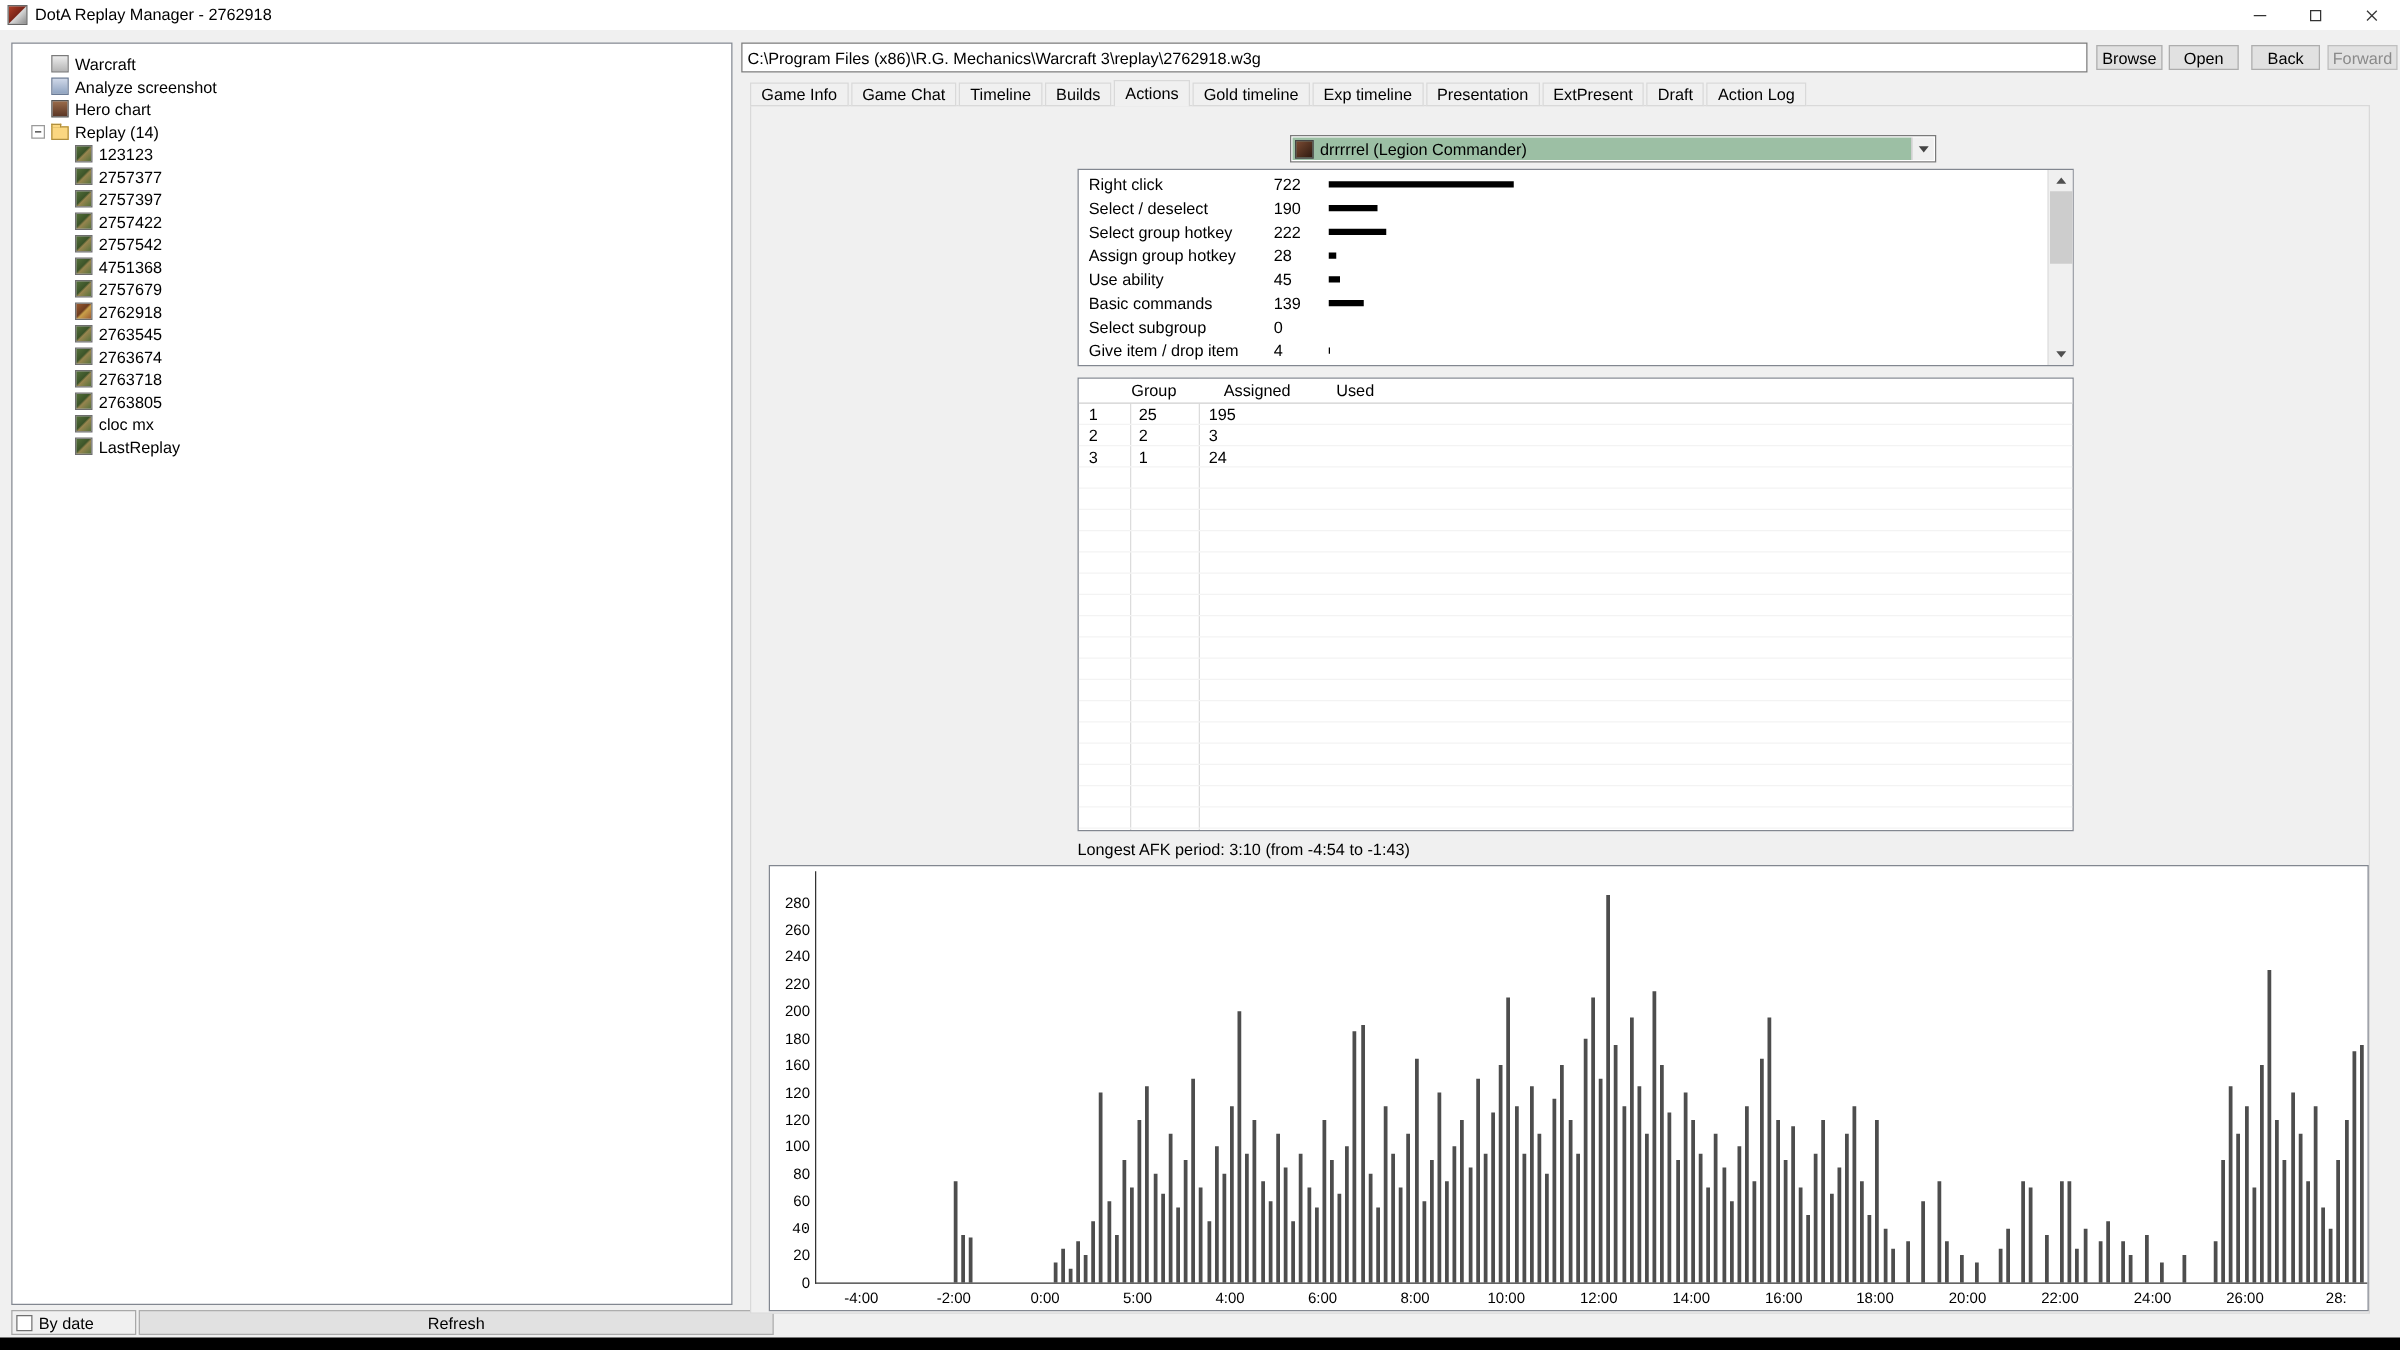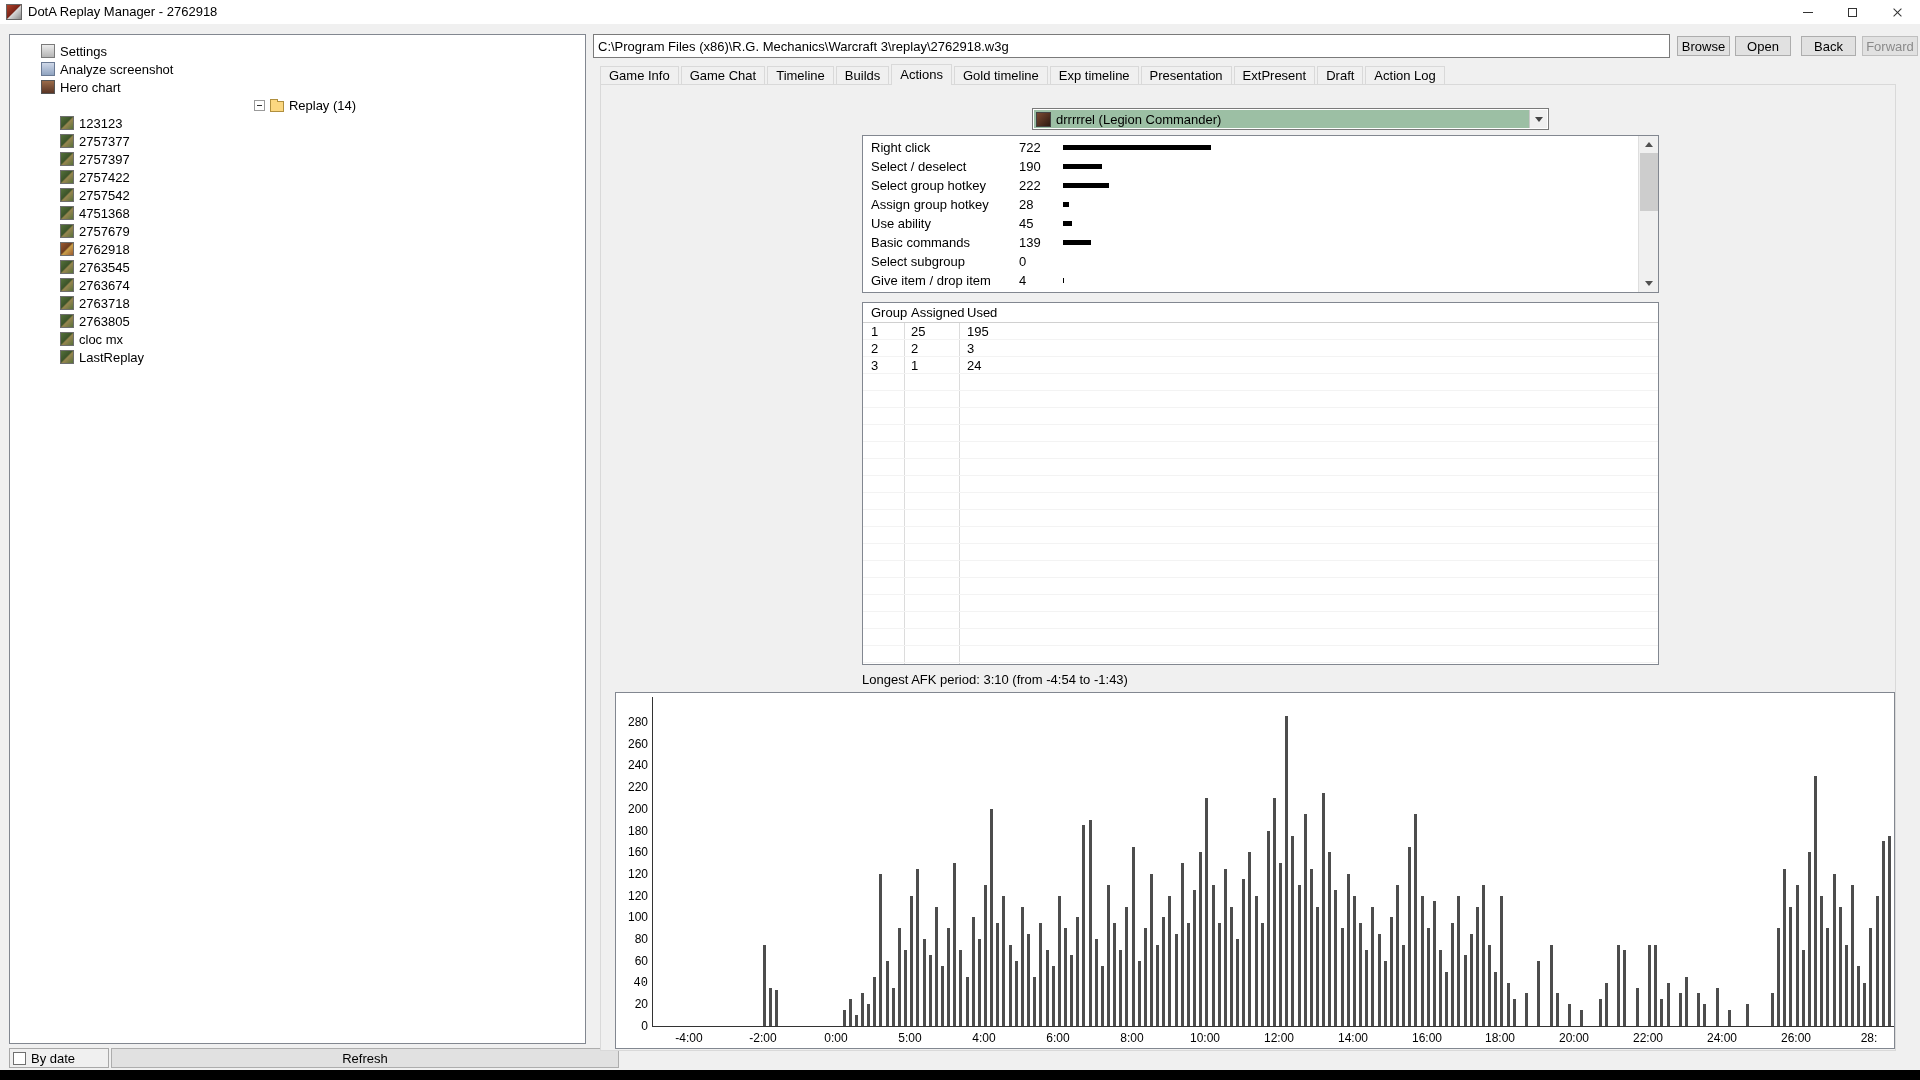--- a/index.html
+++ b/index.html
@@ -18,21 +18,21 @@
   .glyph-max{width:9px;height:9px;border:1px solid #333;}
   .glyph-x{position:relative;width:11px;height:11px;}
   .glyph-x::before,.glyph-x::after{content:"";position:absolute;left:5px;top:0;width:1px;height:11px;background:#333;}
   .glyph-x::before{transform:rotate(45deg);} .glyph-x::after{transform:rotate(-45deg);}
 
   
   .sidebar{position:absolute;left:9px;top:34px;width:577px;height:1010px;background:#fff;
     border:1px solid #828790;overflow:hidden;padding-top:7px;}
   .trow{height:18px;display:flex;align-items:center;gap:5px;white-space:nowrap;}
   .trow.root{padding-left:31px;}
-  .trow.has-exp{padding-left:15px;justify-content:center;}
+  .trow.has-exp{padding-left:15px;}
   .trow.child{padding-left:50px;}
   .expander{width:11px;height:11px;border:1px solid #9a9a9a;background:#fff;position:relative;flex:0 0 11px;}
   .expander::before{content:"";position:absolute;left:2px;right:2px;top:4px;height:1px;background:#333;}
   .ticon{width:14px;height:14px;flex:0 0 14px;}
   .icon-settings{background:linear-gradient(180deg,#ececec,#b5b5b5);border:1px solid #7a7a7a;}
   .icon-screenshot{background:linear-gradient(180deg,#cfd8e8,#8fa3c0);border:1px solid #6a7a94;}
   .icon-chart{background:linear-gradient(180deg,#9a6b4a,#5a3525);border:1px solid #555;}
   .icon-folder{width:15px;height:11px;background:#fbd780;border:1px solid #b08f3e;position:relative;margin-top:2px;}
   .icon-folder::before{content:"";position:absolute;top:-3px;left:-1px;width:6px;height:2px;background:#fbd780;border:1px solid #b08f3e;border-bottom:none;}
   .icon-replay{background:linear-gradient(135deg,#55703a 0%,#3c5429 45%,#97854f 55%,#55703a 100%);border:1px solid #6e6e6e;}
@@ -82,21 +82,21 @@
   .sbar{height:5px;background:#000;}
   .vscroll{position:absolute;right:0;top:0;width:20px;bottom:0;background:#f0f0f0;border-left:1px solid #dedede;}
   .varr{position:absolute;left:0;width:20px;height:17px;display:flex;align-items:center;justify-content:center;}
   .varr.up{top:0;} .varr.down{bottom:0;}
   .vthumb{position:absolute;left:1px;top:17px;width:18px;height:58px;background:#cdcdcd;}
 
   
   .groups-box{position:absolute;left:261px;top:217px;width:797px;height:363px;background:#fff;border:1px solid #828790;overflow:hidden;}
   .gcol-line{position:absolute;top:0;bottom:0;width:1px;background:#dcdcdc;}
   .ghead{position:absolute;left:0;top:0;right:0;height:20px;border-bottom:1px solid #d0d0d0;display:flex;background:#fff;}
-  .ghead .gc{display:flex;align-items:center;}
+  .ghead .gc{display:flex;align-items:center;margin-left:34px;}
   .gc1{width:41px;padding-left:8px;} .gc2{width:55px;padding-left:7px;} .gc3{flex:1;padding-left:8px;}
   .gbody{position:absolute;left:0;top:20px;right:0;bottom:0;}
   .grow{height:17px;display:flex;align-items:center;border-bottom:1px solid #f3f3f3;}
 
   
   .afk{position:absolute;left:261px;top:587px;font-size:13px;}
 
   
   .chart-box{position:absolute;left:14px;top:607px;width:1280px;height:357px;background:#fff;border:1px solid #828790;overflow:hidden;}
   .plot{position:absolute;left:36px;top:0;width:1242px;height:334px;}
@@ -126,21 +126,21 @@
       <div class="win-btn">
           <span class="glyph-x"></span>
         </div>
     </div>
   </div>
 
   <div class="sidebar">
     <div id="tree">
         <div class="trow root">
           <span class="ticon icon-settings"></span>
-          <span class="tlabel">Settings</span>
+          <span class="tlabel">Warcraft</span>
         </div>
         <div class="trow root">
           <span class="ticon icon-screenshot"></span>
           <span class="tlabel">Analyze screenshot</span>
         </div>
         <div class="trow root">
           <span class="ticon icon-chart"></span>
           <span class="tlabel">Hero chart</span>
         </div>
         <div class="trow root has-exp">

